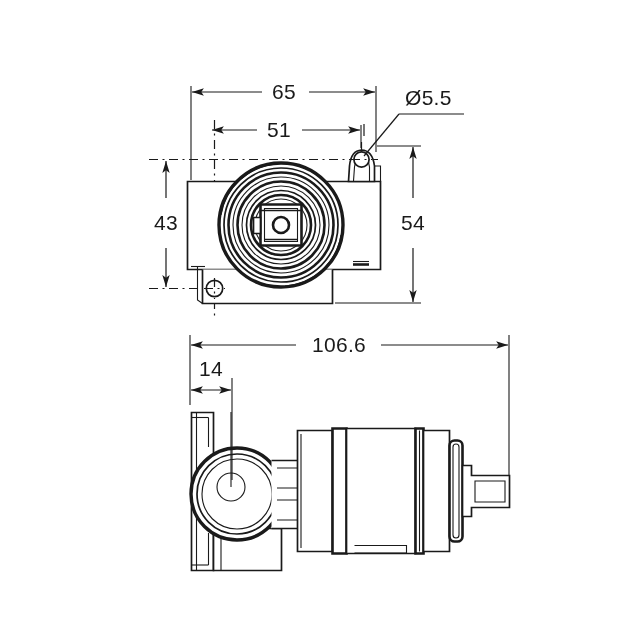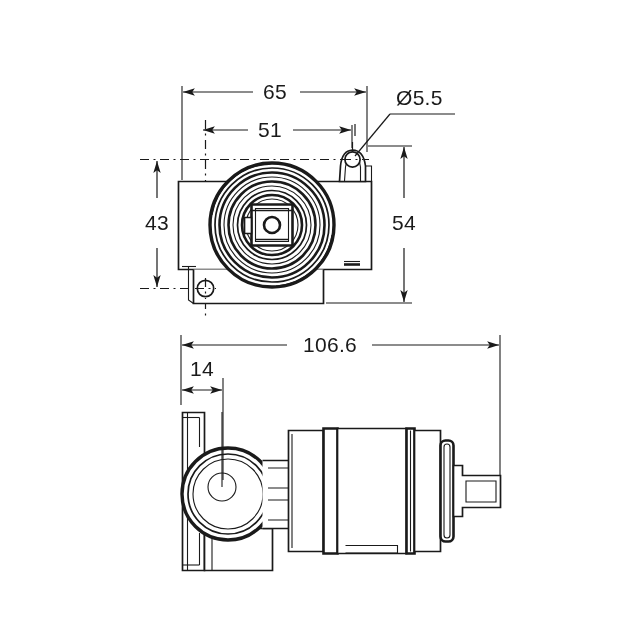--- a/index.html
+++ b/index.html
@@ -11,20 +11,21 @@
     width: 640px;
     height: 640px;
     font-family: "Liberation Sans", sans-serif;
     overflow: hidden;
   }
   #drawing-root {
     position: relative;
     width: 548px;
     height: 640px;
     background: #ffffff;
+    padding-left: 9px;
   }
   svg#tech-drawing {
     display: block;
     width: 640px;
     height: 640px;
   }
   .dim-text {
     font-family: "Liberation Sans", sans-serif;
     font-size: 21px;
     fill: #1a1a1a;

